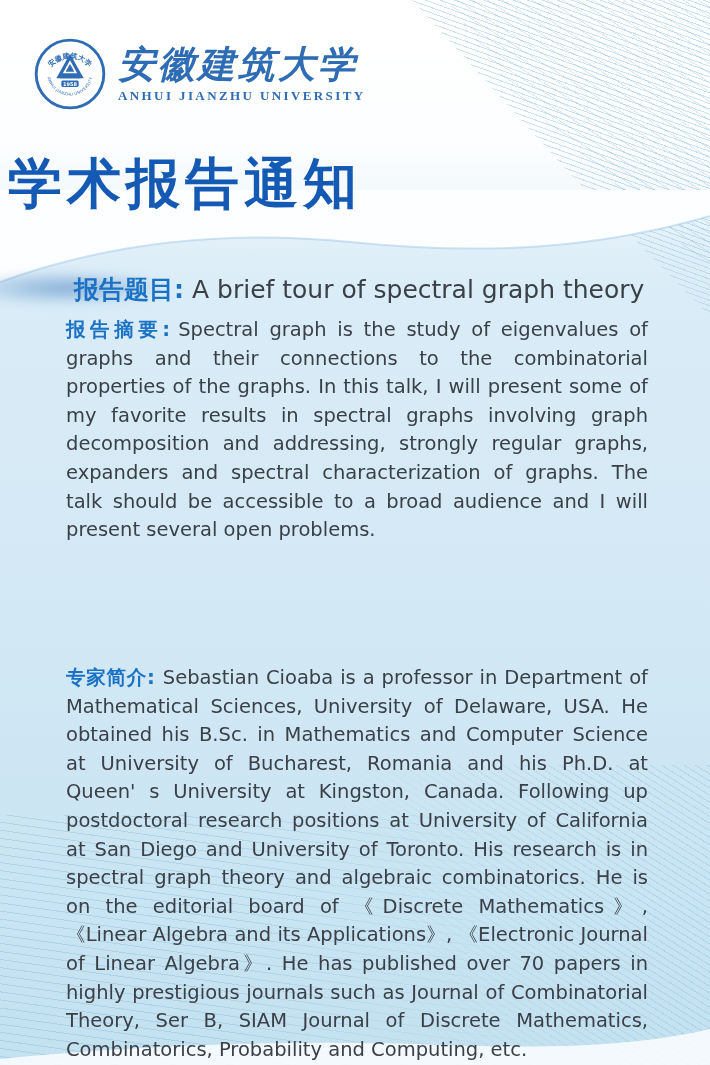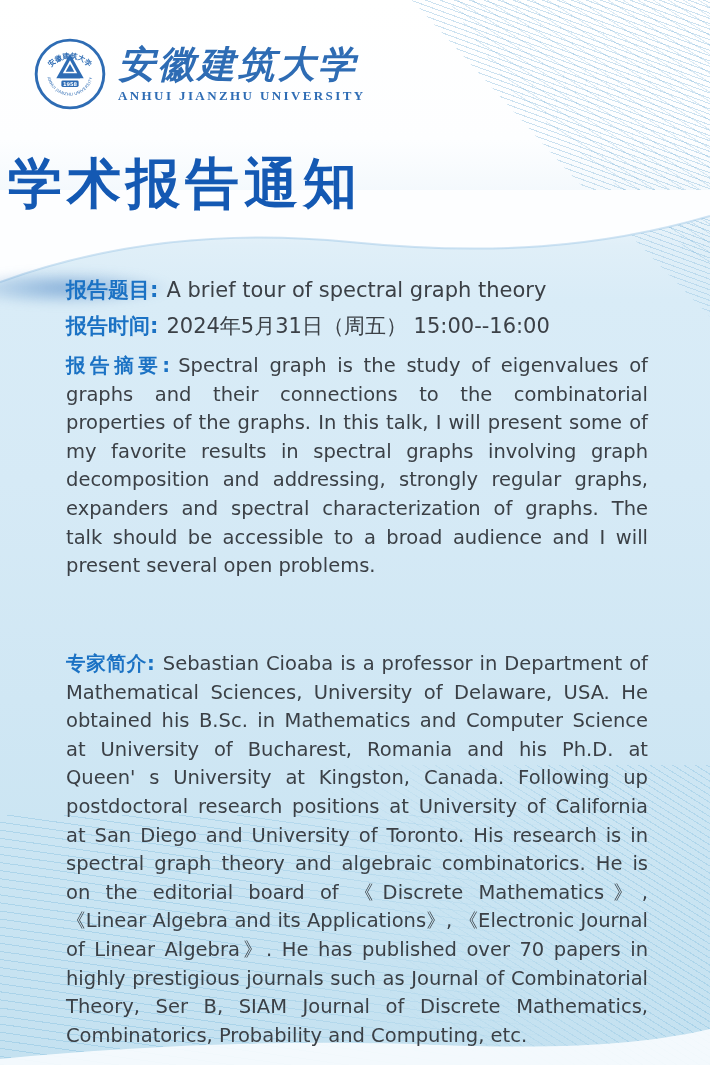--- a/index.html
+++ b/index.html
@@ -81,27 +81,27 @@
 
   
   .main-title {
     position: absolute; top: 148px; left: 0; width: 100%;
     text-align: left; z-index: 5;
     font-size: 54px; font-weight: 800; color: #1459b3; letter-spacing: 5px; margin-left: 8px;
   }
 
   
   .content { position: absolute; top: 272px; left: 66px; width: 582px; z-index: 5; }
-  .info-row { font-size: 21px; line-height: 36px; color: #3b4046; white-space: nowrap; }
+  .info-row { font-size: 25px; line-height: 36px; color: #3b4046; white-space: nowrap; margin-left: 8px; }
   .label { color: #1b72c4; font-weight: 700; padding-right: 8px; }
   .para {
     font-size: 19.5px; line-height: 28.6px; color: #3b4046;
     text-align: justify; text-justify: inter-word; margin-top: 8px;
   }
-  .bio { position: absolute; top: 642px; left: 66px; width: 582px; z-index: 5; }
+  .bio { position: absolute; top: 656px; left: 66px; width: 582px; z-index: 5; }
 </style>
 </head>
 <body>
 
 <div class="poster">
 
   <div class="fan-top-right"></div>
   <div class="fan-top-right-2"></div>
   <div class="lines-bottom-left"></div>
   <div class="lines-bottom-right"></div>
@@ -141,23 +141,20 @@
       <div class="logo-en">ANHUI JIANZHU UNIVERSITY</div>
     </div>
   </div>
 
   <div class="main-title">学术报告通知</div>
 
   <div class="content">
     <div class="info-row">
       <span class="label">报告题目:</span><span>A brief tour of spectral graph theory</span>
     </div>
-    <div class="info-row">
-      <span class="label">报告时间:</span><span>2024年5月31日（周五） 15:00--16:00</span>
-    </div>
     <p class="para">
       <span class="label">报告摘要:</span><span>Spectral graph is the study of eigenvalues of graphs and their connections to the combinatorial properties of the graphs. In this talk, I will present some of my favorite results in spectral graphs involving graph decomposition and addressing, strongly regular graphs, expanders and spectral characterization of graphs. The talk should be accessible to a broad audience and I will present several open problems.</span>
     </p>
   </div>
 
   <div class="bio">
     <p class="para">
       <span class="label">专家简介:</span><span>Sebastian Cioaba is a professor in Department of Mathematical Sciences, University of Delaware, USA. He obtained his B.Sc. in Mathematics and Computer Science at University of Bucharest, Romania and his Ph.D. at Queen' s University at Kingston, Canada. Following up postdoctoral research positions at University of California at San Diego and University of Toronto. His research is in spectral graph theory and algebraic combinatorics. He is on the editorial board of 《Discrete Mathematics》, 《Linear Algebra and its Applications》, 《Electronic Journal of Linear Algebra》. He has published over 70 papers in highly prestigious journals such as Journal of Combinatorial Theory, Ser B, SIAM Journal of Discrete Mathematics, Combinatorics, Probability and Computing, etc.</span>
     </p>
   </div>

